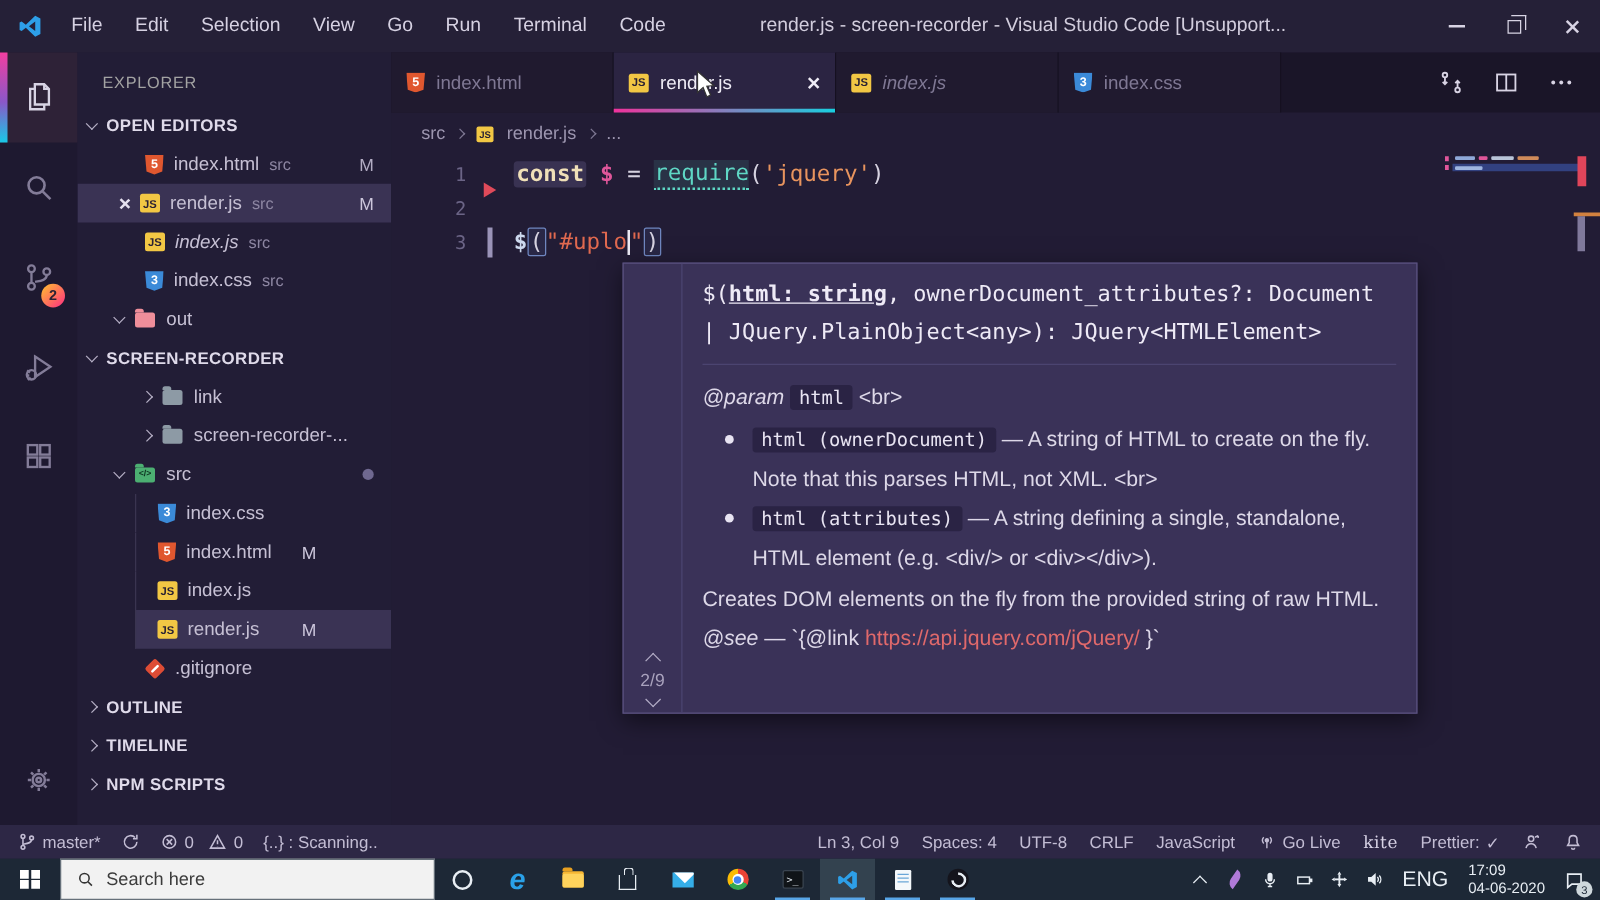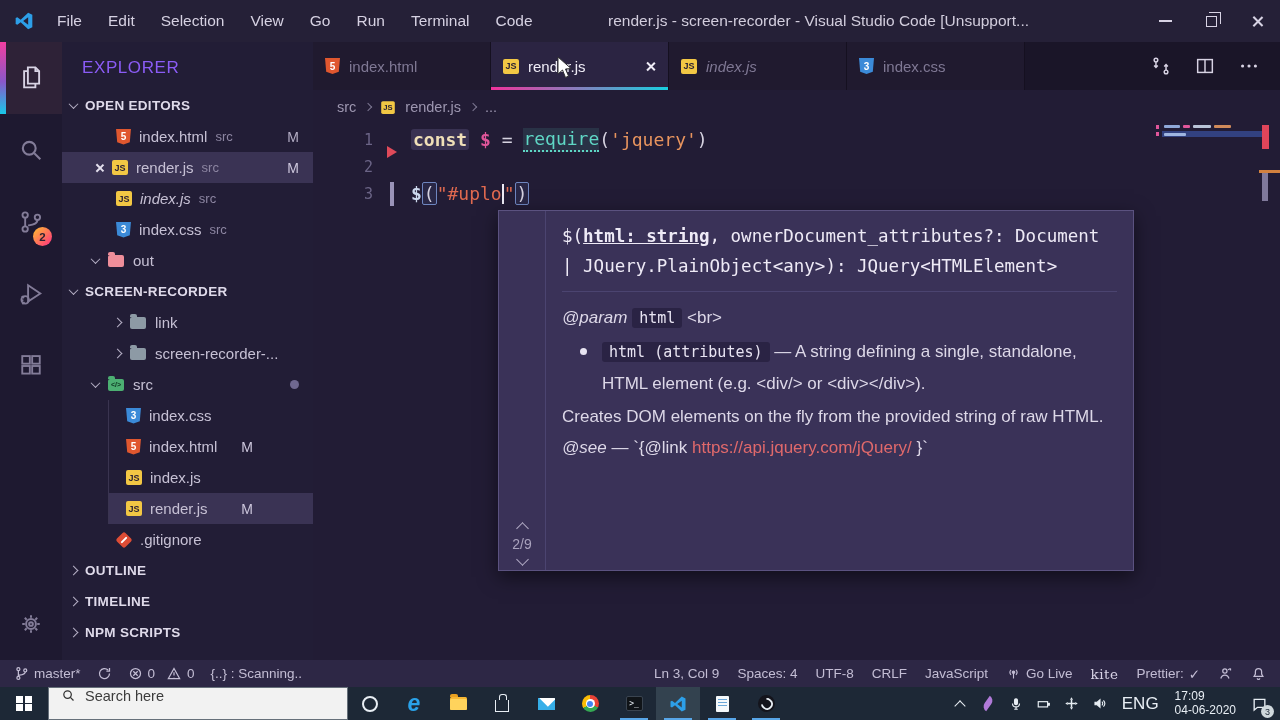--- a/index.html
+++ b/index.html
@@ -32,21 +32,21 @@
   .ab-stripe{position:absolute;left:0;top:0;width:6px;height:72px;
     background:linear-gradient(180deg,#f23fa0 0%,#8a57c8 55%,#19c8e8 100%);}
   .scm-badge{position:absolute;right:10px;bottom:12px;width:19px;height:19px;border-radius:50%;
     background:linear-gradient(135deg,#ffc12e,#ff2d83);color:#2a2233;font-size:11.5px;font-weight:bold;
     display:flex;align-items:center;justify-content:center;}
   .ab-gear{position:absolute;left:0;bottom:10px;width:62px;height:52px;display:flex;align-items:center;justify-content:center;}
 
   
   .sidebar{position:absolute;left:62px;top:42px;width:251px;height:618px;background:#221d36;
     color:#c6c0d4;font-size:15px;overflow:hidden;}
-  .sb-title{padding:16px 0 12px 20px;font-size:17px;color:#8b5cf6;letter-spacing:.6px;}
+  .sb-title{padding:16px 0 12px 20px;font-size:13px;color:#a3a3a3;letter-spacing:.6px;}
   .row{height:31px;display:flex;align-items:center;white-space:nowrap;}
   .row.sel{background:#3a3354;}
   .sect{font-weight:bold;font-size:13.5px;color:#dfdaea;letter-spacing:.3px;padding-left:8px;gap:8px;}
   .chev{display:inline-block;width:7px;height:7px;border-right:1.6px solid #b6b0c6;border-bottom:1.6px solid #b6b0c6;flex:0 0 auto;}
   .chev.down{transform:rotate(45deg) translate(-1px,-1px);}
   .chev.right{transform:rotate(-45deg);}
   .fname{margin-left:8px;}
   .src-badge{color:#8d86a2;font-size:13px;margin-left:8px;}
   .mod{margin-left:auto;margin-right:14px;color:#cdc7dc;font-size:14px;}
   .mod-dot{margin-left:auto;margin-right:14px;width:9px;height:9px;border-radius:50%;background:#6f6890;}
@@ -148,21 +148,21 @@
   .st-left{display:flex;align-items:center;gap:16px;}
   .st-right{margin-left:auto;display:flex;align-items:center;gap:18px;}
   .st-item{display:flex;align-items:center;gap:5px;white-space:nowrap;}
   .kite-text{font-family:"DejaVu Serif",serif;font-weight:normal;letter-spacing:.5px;color:#d8d3e6;}
 
   
   .taskbar{position:absolute;left:0;top:687px;right:0;height:33px;background:#1d2836;display:flex;align-items:center;}
   .tb-start{width:48px;height:33px;display:flex;align-items:center;justify-content:center;}
   .win-logo{display:grid;grid-template-columns:7px 7px;grid-template-rows:7px 7px;gap:1.5px;}
   .win-logo span{background:#fff;}
-  .tb-search{width:300px;height:33px;background:#f2f2f2;border:1px solid #66707a;display:flex;align-items:flex-start;
+  .tb-search{width:300px;height:33px;background:#f2f2f2;border:1px solid #66707a;display:flex;align-items:center;
     padding-left:12px;gap:9px;}
   .tb-search input{border:none;outline:none;background:transparent;font-size:14.5px;color:#333;width:230px;
     font-family:"Liberation Sans",sans-serif;}
   .tb-search input::placeholder{color:#3c3c3c;}
   .tb-ic{width:44px;height:33px;display:flex;align-items:center;justify-content:center;position:relative;}
   .tb-ic.openapp::after{content:"";position:absolute;left:8px;bottom:0;width:28px;height:2.5px;background:#58a6e8;}
   .tb-ic.activeapp{background:#33424f;}
   .cortana{width:16px;height:16px;border:2px solid #e8eef4;border-radius:50%;}
   .edge-e{color:#2aa1e8;font-size:23px;font-weight:bold;font-style:italic;line-height:1;}
   .tb-folder{width:17px;height:13px;background:#f7b733;border-radius:1.5px;position:relative;}
@@ -489,20 +489,24 @@
           <span>| JQuery.PlainObject&lt;any&gt;): JQuery&lt;HTMLElement&gt;</span>
         </div>
         <div class="hv-doc">
           <div>
             <span class="tag">@param</span>
             <span class="chip">html</span>
             <span>&lt;br&gt;</span>
           </div>
           <ul class="hv-ul">
             <li>
+              <span class="chip">html (ownerDocument)</span>
+              <span>— A string of HTML to create on the fly. Note that this parses HTML, not XML. &lt;br&gt;</span>
+            </li>
+            <li>
               <span class="chip">html (attributes)</span>
               <span>— A string defining a single, standalone, HTML element (e.g. &lt;div/&gt; or &lt;div&gt;&lt;/div&gt;).</span>
             </li>
           </ul>
           <div>Creates DOM elements on the fly from the provided string of raw HTML.</div>
           <div>
             <span class="tag">@see</span>
             <span>—</span>
             <span>`{@link</span>
             <span class="hv-link">https://api.jquery.com/jQuery/</span>

